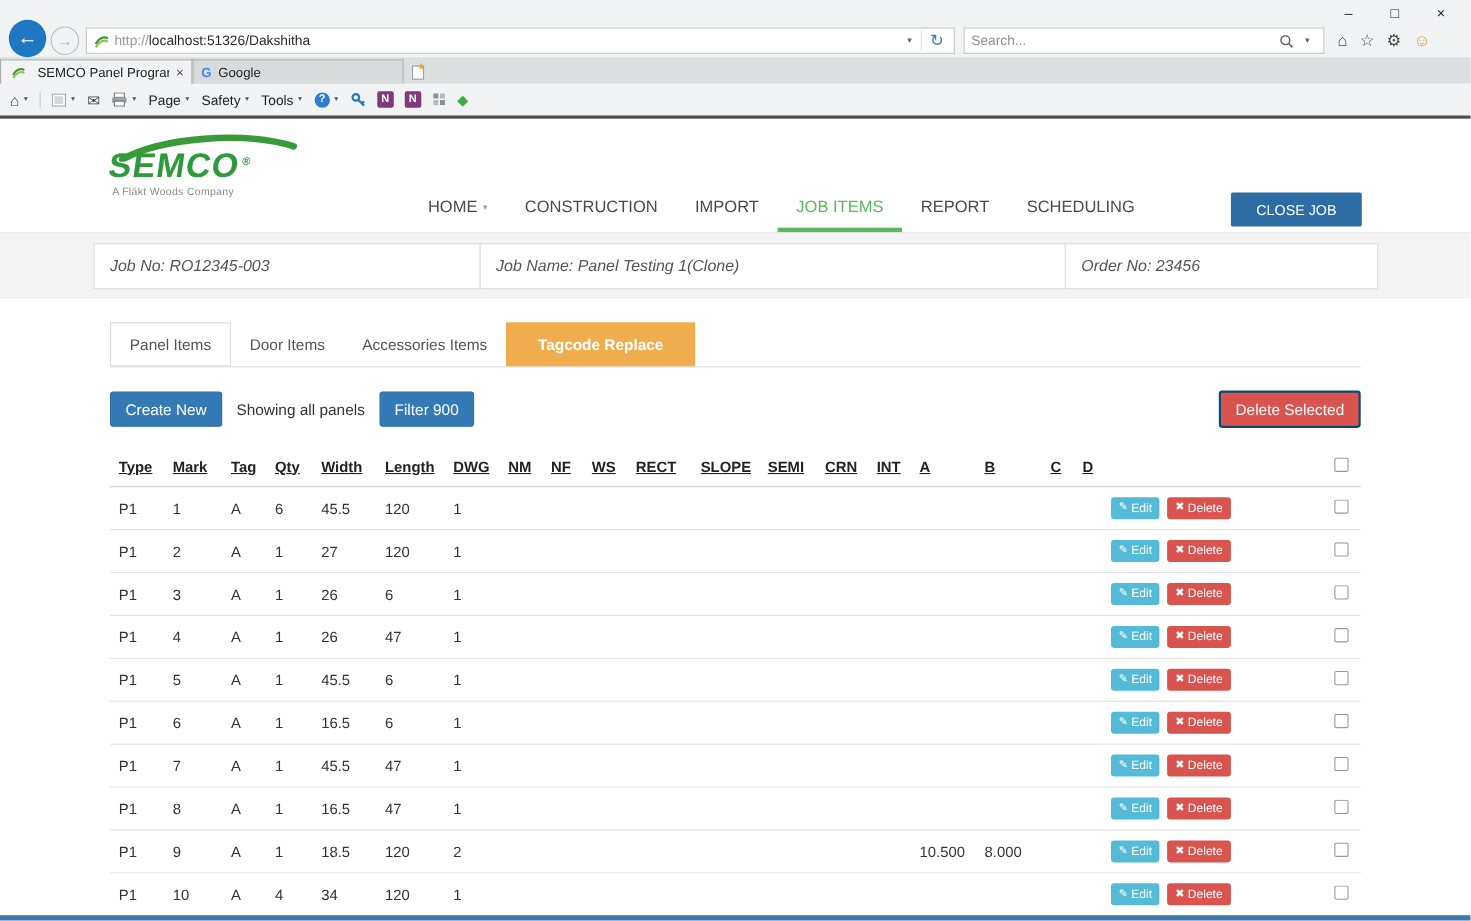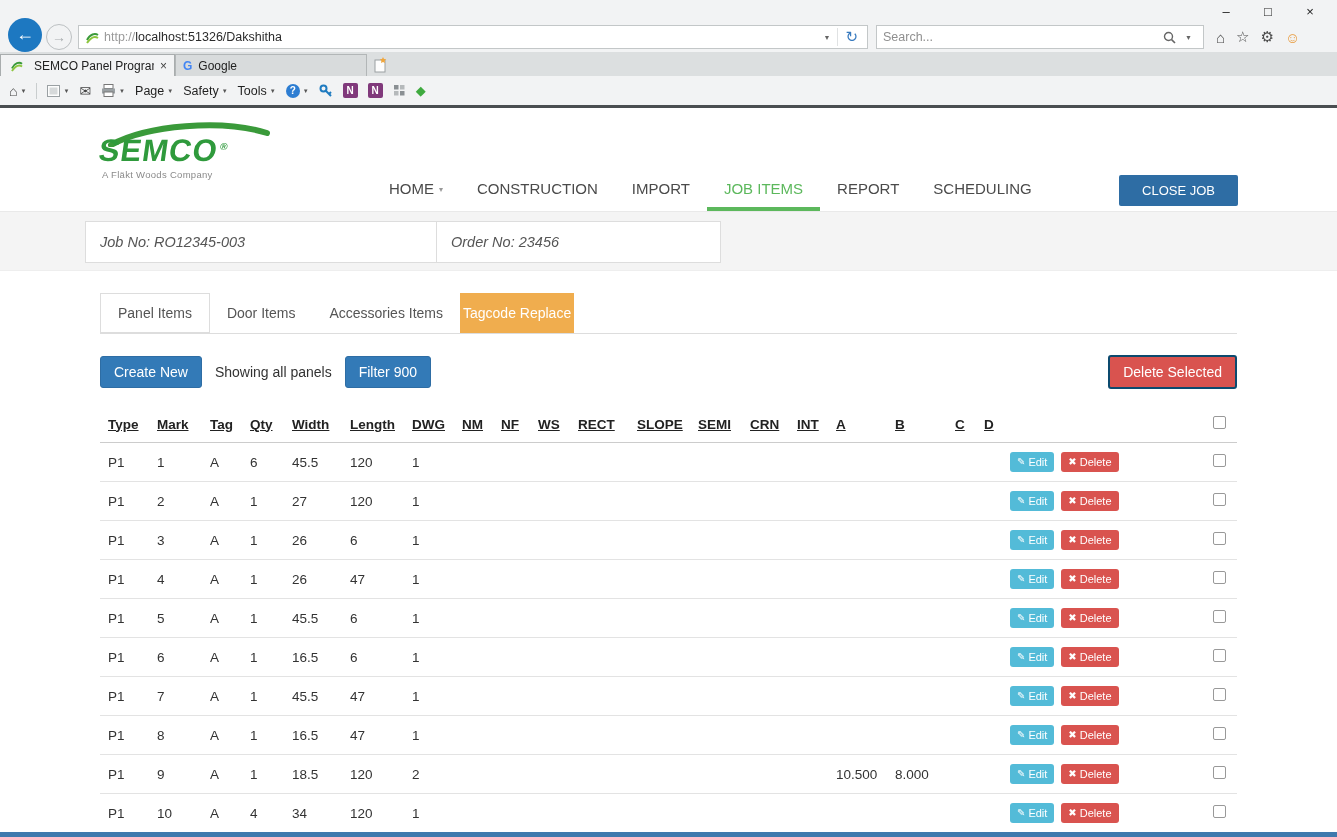--- a/index.html
+++ b/index.html
@@ -78,21 +78,21 @@
   .job-band { height:60px; background:#f4f4f4; border-top:1px solid #e9e9e9; border-bottom:1px solid #eee;
               padding:9px 84px 0 85px; display:flex;font-style:italic; }
   .job-box { background:#fff; border:1px solid #ddd; height:42px; line-height:40px; font-size:14.5px;
              color:#555; padding-left:14px; white-space:nowrap; overflow:hidden; }
   .w1 { width:352px; } .w2 { width:533px; margin-left:-1px; } .w3 { width:285px; margin-left:-1px; }
   
   .main { margin:22px 100px 0; }
   .content-tabs { display:flex; border-bottom:1px solid #ddd; height:41px; align-items:stretch; }
   .tab { display:flex; align-items:center; padding:0 17px; font-size:14px; color:#555; }
   .tab.boxed { border:1px solid #ddd; }
-  .tab.orange { background:#f0ad4e; color:#fff; padding:0 3px; }
+  .tab.orange { background:#f0ad4e; color:#fff; padding:0 29px;font-weight:bold; }
   .toolbar { margin-top:21px; display:flex; align-items:center; gap:13px; }
   .btn-blue { background:#337ab7; border:1px solid #2e6da4; color:#fff; font-size:14px; padding:7px 13px; border-radius:3px; }
   .showing { font-size:14px; color:#333; }
   .btn-red { margin-left:auto; background:#d9534f; border:2px solid #0c4a6e; color:#fff; font-size:14px;
              padding:7px 13px; border-radius:3px; }
   
   .datatable { margin-top:17px; }
   .tr { display:grid;
         grid-template-columns:49px 53px 40px 42px 58px 62px 50px 39px 37px 40px 59px 61px 52px 47px 39px 59px 60px 29px 26px 115px 1fr 34px;
         align-items:center; }
@@ -248,20 +248,21 @@
       <span class="nav-item">IMPORT</span>
       <span class="nav-item active">JOB ITEMS</span>
       <span class="nav-item">REPORT</span>
       <span class="nav-item">SCHEDULING</span>
       <span class="close-job">CLOSE JOB</span>
     </div>
   </div>
 
   <div class="job-band">
     <div class="job-box w1">Job No: RO12345-003</div>
+    <div class="job-box w2">Job Name: Panel Testing 1(Clone)</div>
     <div class="job-box w3">Order No: 23456</div>
   </div>
 
   <div class="main">
     <div class="content-tabs">
       <span class="tab boxed">Panel Items</span>
       <span class="tab">Door Items</span>
       <span class="tab">Accessories Items</span>
       <span class="tab orange">Tagcode Replace</span>
     </div>

